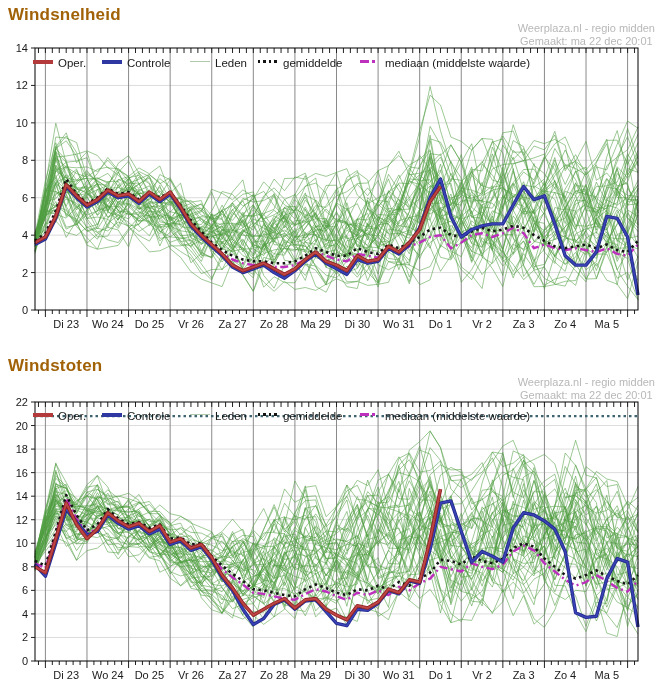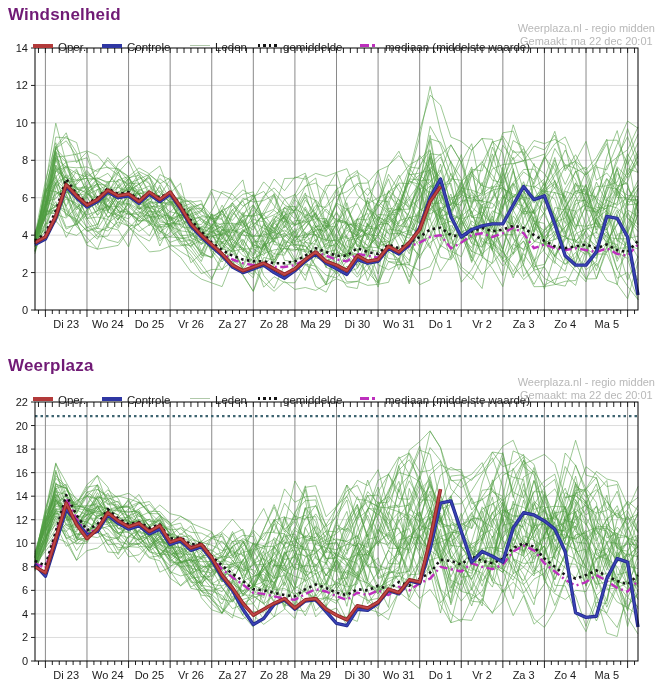--- a/index.html
+++ b/index.html
@@ -1,23 +1,23 @@
 <!DOCTYPE html>
 <html><head>
 <meta charset="utf-8">
 <style>
   html,body{margin:0;padding:0;}
   body{width:662px;height:689px;background:#ffffff;position:relative;overflow:hidden;
        font-family:"Liberation Sans",sans-serif;}
   .chart-title{position:absolute;left:8px;margin:0;font-size:17px;font-weight:700;
-       color:#701a75;letter-spacing:0.2px;}
+       color:#a16207;letter-spacing:0.2px;}
   #title1{top:5px;} #title2{top:356px;}
   .legend-row{position:absolute;left:0;width:662px;height:15px;}
   #legend1{top:37px;} #legend2{top:390px;}
-  .legend-item{position:absolute;top:0;height:15px;white-space:nowrap;text-align:center;}
+  .legend-item{position:absolute;top:16px;height:15px;white-space:nowrap;text-align:center;}
   .legend-swatch{display:inline-block;width:20px;height:4px;vertical-align:middle;
        margin-right:5px;margin-top:-2px;}
   .legend-label{font-size:11.5px;color:#1a1a1a;vertical-align:middle;}
   .watermark{position:absolute;right:7px;text-align:center;font-size:11px;line-height:13px;}
   #wm1{top:22px;} #wm2{top:376px;}
   #plots{position:absolute;left:0;top:0;}
   #plots text{font-size:11px;}
 </style>
 </head>
 <body>
@@ -646,21 +646,21 @@
   <span class="legend-item" style="left:360px">
     <span class="legend-swatch" style="height: 3px; background: linear-gradient(90deg, rgb(189, 47, 189) 0px, rgb(189, 47, 189) 9px, transparent 9px, transparent 12px, rgb(189, 47, 189) 12px, rgb(189, 47, 189) 15px, transparent 15px, transparent 20px);"></span><span class="legend-label">mediaan (middelste waarde)</span>
   </span>
 </div>
 
 <div class="watermark" id="wm1" style="color: rgb(184, 184, 184);">
   <div>Weerplaza.nl - regio midden</div>
   <div>Gemaakt: ma 22 dec 20:01</div>
 </div>
 
-<h2 class="chart-title" id="title2">Weerplaza</h2>
+<h2 class="chart-title" id="title2">Windstoten</h2>
 
 <div class="legend-row" id="legend2">
   <span class="legend-item" style="left:33px">
     <span class="legend-swatch" style="background: rgb(178, 58, 58); height: 4px;"></span><span class="legend-label">Oper.</span>
   </span>
   <span class="legend-item" style="left:102px">
     <span class="legend-swatch" style="background: rgb(47, 55, 163); height: 4px;"></span><span class="legend-label">Controle</span>
   </span>
   <span class="legend-item" style="left:190px">
     <span class="legend-swatch" style="background: rgb(176, 201, 170); height: 1px;"></span><span class="legend-label">Leden</span>

